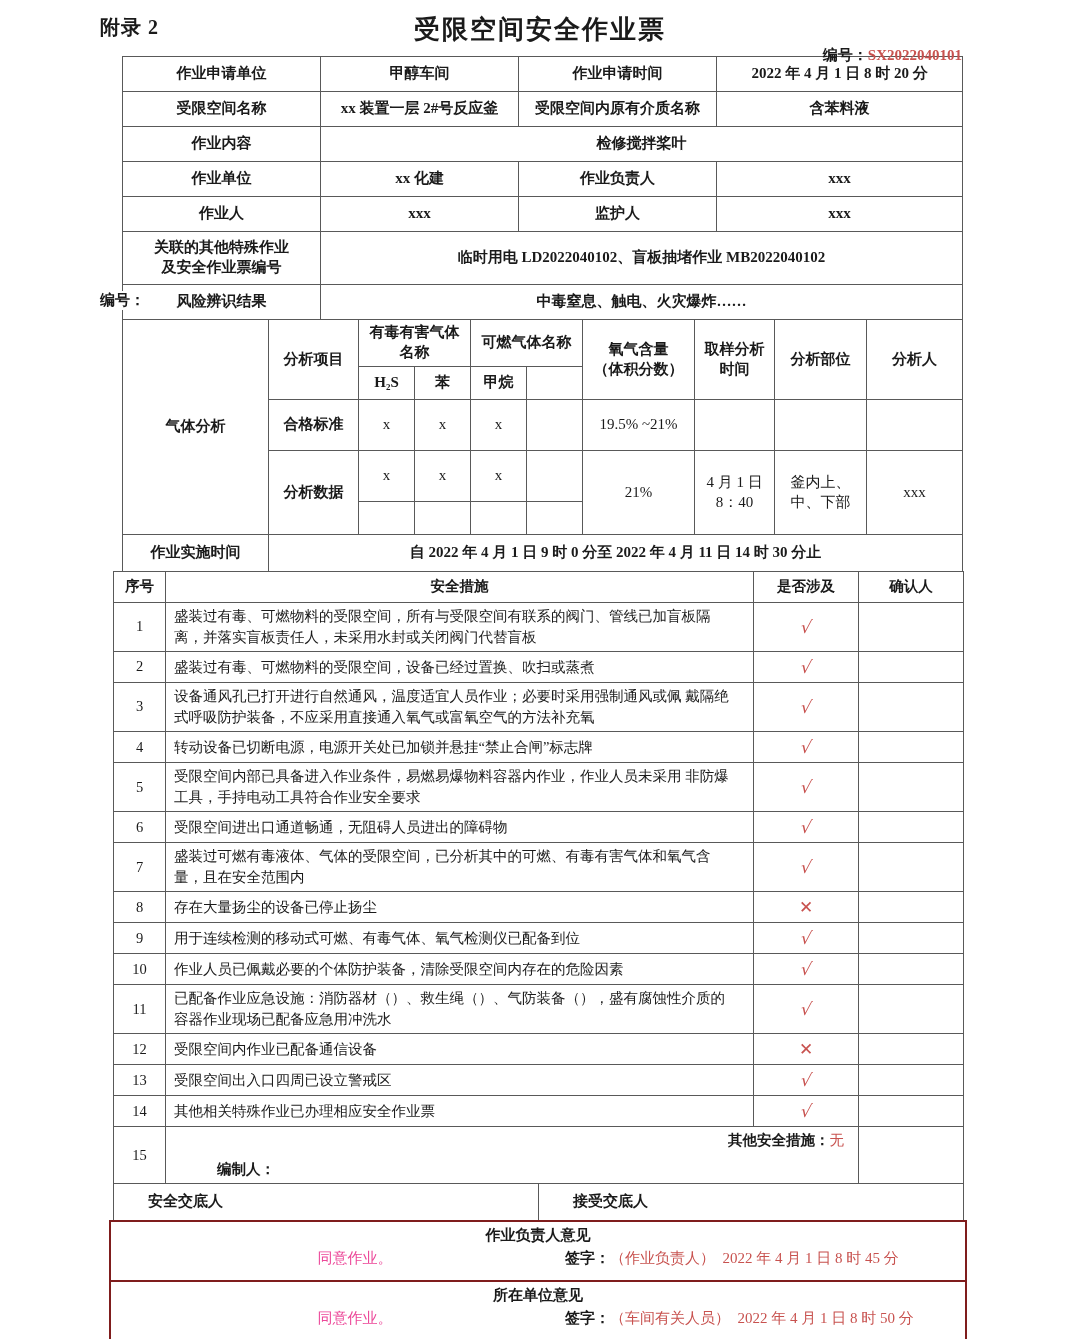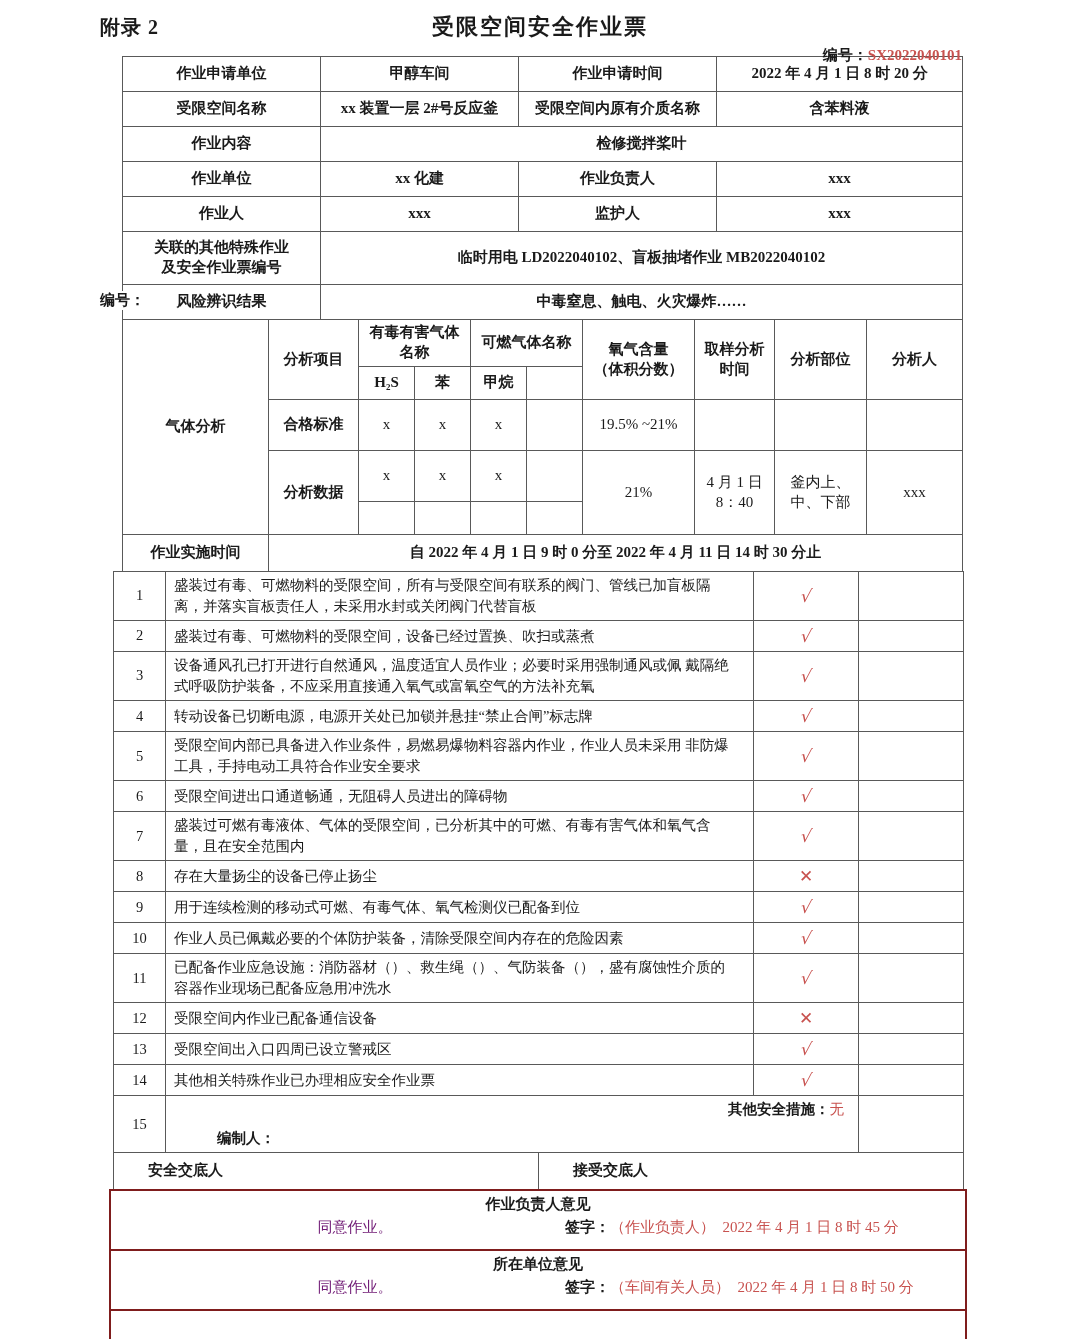--- a/index.html
+++ b/index.html
@@ -34,21 +34,21 @@
     font-size: 20px;
     font-weight: bold;
     letter-spacing: 1px;
   }
   .doc-title {
     position: absolute;
     left: 0;
     top: 12px;
     width: 1080px;
     text-align: center;
-    font-size: 22px;
+    font-size: 26px;
     font-weight: bold;
     letter-spacing: 2px;
   }
   .permit-no {
     position: absolute;
     right: 118px;
     top: 46px;
     font-size: 15px;
     font-weight: bold;
     white-space: nowrap;
@@ -141,21 +141,21 @@
     vertical-align: top;
     height: 48px;
   }
   .op-title { font-weight: bold; font-size: 15px; display: block; }
   .op-body {
     display: flex;
     align-items: baseline;
     margin-top: 3px;
   }
   .op-comment {
-    color: #701a75;
+    color: #ec4899;
     font-size: 15px;
     padding-left: 28px;
     flex: 0 0 auto;
     min-width: 420px;
   }
   .op-sign {
     color: #c8524f;
     font-size: 15px;
     white-space: nowrap;
   }
@@ -313,20 +313,26 @@
   </table>
 
   <table class="frm" id="tbl-meas">
     <colgroup>
       <col style="width:52px">
       <col style="width:588px">
       <col style="width:105px">
       <col style="width:105px">
     </colgroup>
     <tbody id="meas-body">
+      <tr>
+        <td class="no lbl-cell">序号</td>
+        <td class="center lbl-cell">安全措施</td>
+        <td class="chk lbl-cell">是否涉及</td>
+        <td class="cfm lbl-cell">确认人</td>
+      </tr>
 
       <tr>
           <td class="no">1</td>
           <td class="txt">盛装过有毒、可燃物料的受限空间，所有与受限空间有联系的阀门、管线已加盲板隔离，并落实盲板责任人，未采用水封或关闭阀门代替盲板</td>
           <td class="chk"><span class="tick">√</span></td>
           <td class="cfm"></td>
         </tr>
         <tr>
           <td class="no">2</td>
           <td class="txt">盛装过有毒、可燃物料的受限空间，设备已经过置换、吹扫或蒸煮</td>

